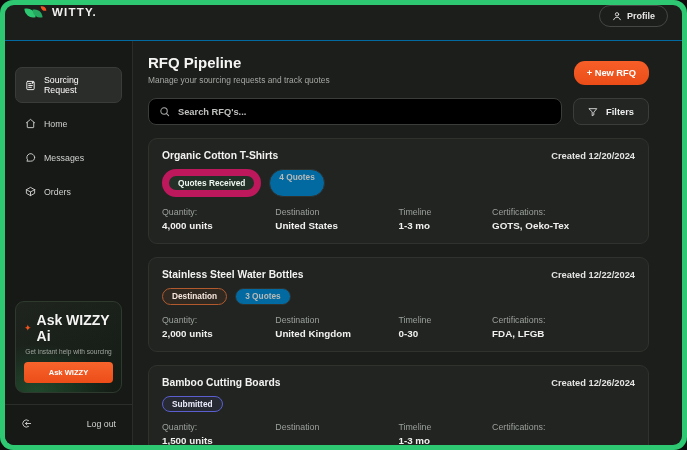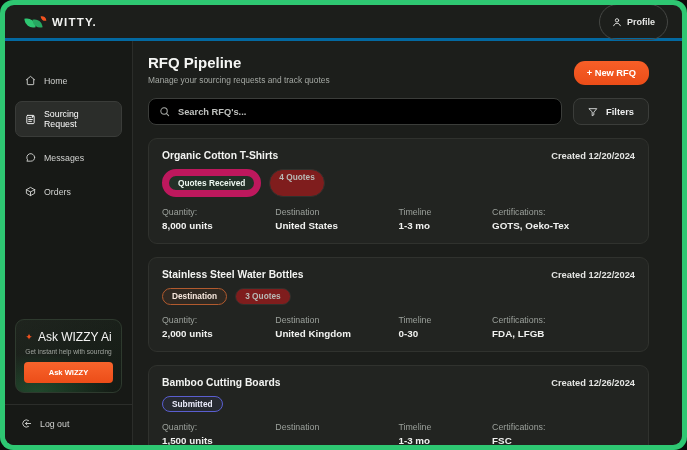--- a/index.html
+++ b/index.html
@@ -1,47 +1,47 @@
 <!DOCTYPE html>
 <html><head>
 <meta charset="utf-8">
 <style>
   * { margin:0; padding:0; box-sizing:border-box; }
   html,body { background:#0c0d0c; font-family:"Liberation Sans", sans-serif; }
   .frame { position:relative; width:687px; height:450px; background:#2ec772; border-radius:13px; overflow:hidden; }
   .app { position:absolute; inset:5px; background:#1c1e1b; border-radius:9px; overflow:hidden; display:flex; flex-direction:column; }
 
   
-  .topbar { height:36px; flex:0 0 36px; display:flex; align-items:center; justify-content:space-between; padding:0 14px 0 20px; border-bottom:3px solid #0369a1; }
+  .topbar { height:36px; flex:0 0 36px; display:flex; align-items:flex-start; justify-content:space-between; padding:0 14px 0 20px; border-bottom:1px solid #0369a1; }
   .brand { display:flex; align-items:center; gap:5px; }
   .leafset { position:relative; width:22px; height:14px; }
   .leaf { position:absolute; border-radius:0 85% 0 85%; }
   .leaf1 { width:10px; height:10px; left:0; top:3px; background:#2ec772; transform:rotate(-8deg); }
   .leaf2 { width:9px; height:9px; left:8px; top:4px; background:#27a861; transform:rotate(-8deg); }
   .leaf3 { width:5px; height:5px; left:16px; top:1px; background:#f1521f; transform:rotate(-8deg); }
   .brand-text { color:#f2f3f1; font-size:11.5px; font-weight:bold; letter-spacing:1.2px; }
-  .profile-btn { display:flex; align-items:center; gap:5px; color:#e6e7e5; font-size:9px; font-weight:600; border:1px solid #454744; background:transparent; border-radius:999px; padding:12px 12px; cursor:pointer; }
+  .profile-btn { display:flex; align-items:center; gap:5px; color:#e6e7e5; font-size:9px; font-weight:600; border:1px solid #454744; background:transparent; border-radius:999px; padding:5px 12px; cursor:pointer; }
   .profile-btn svg { width:10px; height:10px; }
 
   
   .shell { flex:1; display:flex; min-height:0; }
   .sidebar { width:128px; flex:0 0 128px; background:#171916; border-right:1px solid #2b2d2a; display:flex; flex-direction:column; padding:26px 10px 12px 10px; }
   .nav-item { display:flex; align-items:center; gap:8px; padding:7px 9px; margin-bottom:7px; border-radius:7px; color:#d2d3d1; font-size:8.8px; cursor:pointer; border:1px solid transparent; }
   .nav-item svg { width:11px; height:11px; flex:0 0 11px; }
   .nav-item.active { background:#2b2d2a; border-color:#3a3c39; color:#ffffff; }
   .side-spacer { flex:1; }
 
   .wizzy-card { border:1px solid #2e3a2e; border-radius:9px; padding:10px 8px 9px; background:radial-gradient(120% 90% at 20% 100%, rgba(46,150,80,.35), rgba(20,30,22,.1) 60%), linear-gradient(150deg,#20251f, #141b15); }
   .wizzy-head { display:flex; align-items:center; justify-content:center; gap:5px; }
   .wizzy-spark { color:#f1521f; font-size:9px; }
-  .wizzy-title { color:#f4f4f3; font-size:12px; font-weight:normal; }
+  .wizzy-title { color:#f4f4f3; font-size:14px; font-weight:bold; }
   .wizzy-sub { text-align:center; color:#9fa49e; font-size:6.6px; margin-top:4px; }
   .wizzy-btn { display:block; width:100%; margin-top:7px; background:linear-gradient(180deg,#f8642c,#ec4d18); color:#fff; font-size:7.6px; font-weight:bold; border:none; border-radius:4px; padding:6px 0; cursor:pointer; }
   .side-divider { height:1px; background:#2b2d2a; margin:11px -10px 9px; }
-  .logout-row { display:flex; align-items:center; gap:8px; color:#d2d3d1; font-size:8.8px; padding:4px 6px; cursor:pointer; }
+  .logout-row { display:flex; align-items:center; gap:8px; color:#d2d3d1; font-size:8.8px; padding:4px 6px; cursor:pointer;justify-content:space-between; }
   .logout-row svg { width:11px; height:11px; }
 
   
   .main { flex:1; padding:13px 33px 12px 15px; overflow:hidden; }
   .main-head { display:flex; justify-content:space-between; align-items:flex-end; }
   .page-title { color:#f5f6f4; font-size:15px; font-weight:bold; }
   .page-sub { color:#a4a8a3; font-size:8.4px; margin-top:4px; }
   .new-rfq-btn { background:linear-gradient(180deg,#f75f28,#ec4d18); color:#fff; font-size:9.3px; font-weight:bold; border:none; border-radius:11px; padding:7px 13px; cursor:pointer; }
 
   .toolbar { display:flex; gap:11px; margin-top:13px; }
@@ -55,21 +55,21 @@
   .cards { margin-top:13px; display:flex; flex-direction:column; gap:13px; }
   .card { background:#222421; border:1px solid #30322e; border-radius:9px; padding:11px 13px 12px; }
   .card-top { display:flex; justify-content:space-between; align-items:baseline; }
   .card-title { color:#f2f3f1; font-size:10.3px; font-weight:bold; }
   .card-created { color:#e3e4e2; font-size:9.3px; font-weight:600; }
   .badge-row { display:flex; gap:8px; margin-top:8px; }
   .badge { font-size:8.3px; font-weight:bold; padding:3px 9px; border-radius:999px; line-height:1; }
   .badge-green  { color:#eef8f1; border:7px solid #be185d; background:rgba(47,158,98,.10); }
   .badge-orange { color:#f6e7dd; border:1px solid #b25a2e; background:rgba(178,90,46,.10); }
   .badge-indigo { color:#e9eafa; border:1px solid #5a5ecf; background:rgba(90,94,207,.10); }
-  .badge-gray   { color:#b8bab6; background:#7f1d1d; border:1px solid #2f312d; }
+  .badge-gray   { color:#b8bab6; background:#0369a1; border:1px solid #2f312d; }
   .fields { display:grid; grid-template-columns:1.15fr 1.25fr 0.95fr 1.45fr; margin-top:10px; }
   .f-label { color:#9ba09b; font-size:8.8px; }
   .f-value { color:#f0f1ef; font-size:9.8px; font-weight:bold; margin-top:3px; }
 </style>
 </head>
 <body>
 
 <div class="frame">
   <div class="app">
 
@@ -87,34 +87,34 @@
             <circle cx="12" cy="8" r="4"></circle>
             <path d="M4 21c1.5-4 4.5-6 8-6s6.5 2 8 6"></path>
           </svg>
         <span>Profile</span>
       </button>
     </div>
 
     <div class="shell">
 
       <div class="sidebar">
-        <div class="nav-item">
-          <svg viewBox="0 0 24 24" fill="none" stroke="currentColor" stroke-width="2" stroke-linecap="round" stroke-linejoin="round">
-              <path d="M3 10.5 12 3l9 7.5"></path>
-              <path d="M5 9.8V20a1 1 0 0 0 1 1h12a1 1 0 0 0 1-1V9.8"></path>
-            </svg>
-          <span>Home</span>
-        </div>
         <div class="nav-item active">
           <svg viewBox="0 0 24 24" fill="none" stroke="currentColor" stroke-width="2" stroke-linecap="round" stroke-linejoin="round">
               <rect x="4" y="3" width="16" height="18" rx="2"></rect>
               <path d="M8 8h5M8 12h8M8 16h6"></path>
               <path d="M14 6.5l3.5-3.5 2 2L16 8.5z" fill="currentColor" stroke="none"></path>
             </svg>
           <span>Sourcing Request</span>
+        </div>
+        <div class="nav-item">
+          <svg viewBox="0 0 24 24" fill="none" stroke="currentColor" stroke-width="2" stroke-linecap="round" stroke-linejoin="round">
+              <path d="M3 10.5 12 3l9 7.5"></path>
+              <path d="M5 9.8V20a1 1 0 0 0 1 1h12a1 1 0 0 0 1-1V9.8"></path>
+            </svg>
+          <span>Home</span>
         </div>
         <div class="nav-item">
           <svg viewBox="0 0 24 24" fill="none" stroke="currentColor" stroke-width="2" stroke-linecap="round" stroke-linejoin="round">
               <path d="M21 11.5a8.5 8.5 0 0 1-8.5 8.5H4l1.8-2.7A8.5 8.5 0 1 1 21 11.5z"></path>
             </svg>
           <span>Messages</span>
         </div>
         <div class="nav-item">
           <svg viewBox="0 0 24 24" fill="none" stroke="currentColor" stroke-width="2" stroke-linecap="round" stroke-linejoin="round">
               <path d="M21 8l-9-5-9 5 9 5 9-5z"></path>
@@ -180,21 +180,21 @@
               <span class="card-title">Organic Cotton T-Shirts</span>
               <span class="card-created">Created 12/20/2024</span>
             </div>
             <div class="badge-row">
               <span class="badge badge-green">Quotes Received</span>
               <span class="badge badge-gray">4 Quotes</span>
             </div>
             <div class="fields">
               <div>
                 <div class="f-label">Quantity:</div>
-                <div class="f-value">8,000 units</div>
+                <div class="f-value">4,000 units</div>
               </div>
               <div>
                 <div class="f-label">Destination</div>
                 <div class="f-value">United States</div>
               </div>
               <div>
                 <div class="f-label">Timeline</div>
                 <div class="f-value">1-3 mo</div>
               </div>
               <div>
@@ -248,21 +248,20 @@
               </div>
               <div>
                 <div class="f-label">Destination</div>
               </div>
               <div>
                 <div class="f-label">Timeline</div>
                 <div class="f-value">1-3 mo</div>
               </div>
               <div>
                 <div class="f-label">Certifications:</div>
-                <div class="f-value">FSC</div>
               </div>
             </div>
           </div>
 
         </div>
       </div>
     </div>
   </div>
 </div>
 

